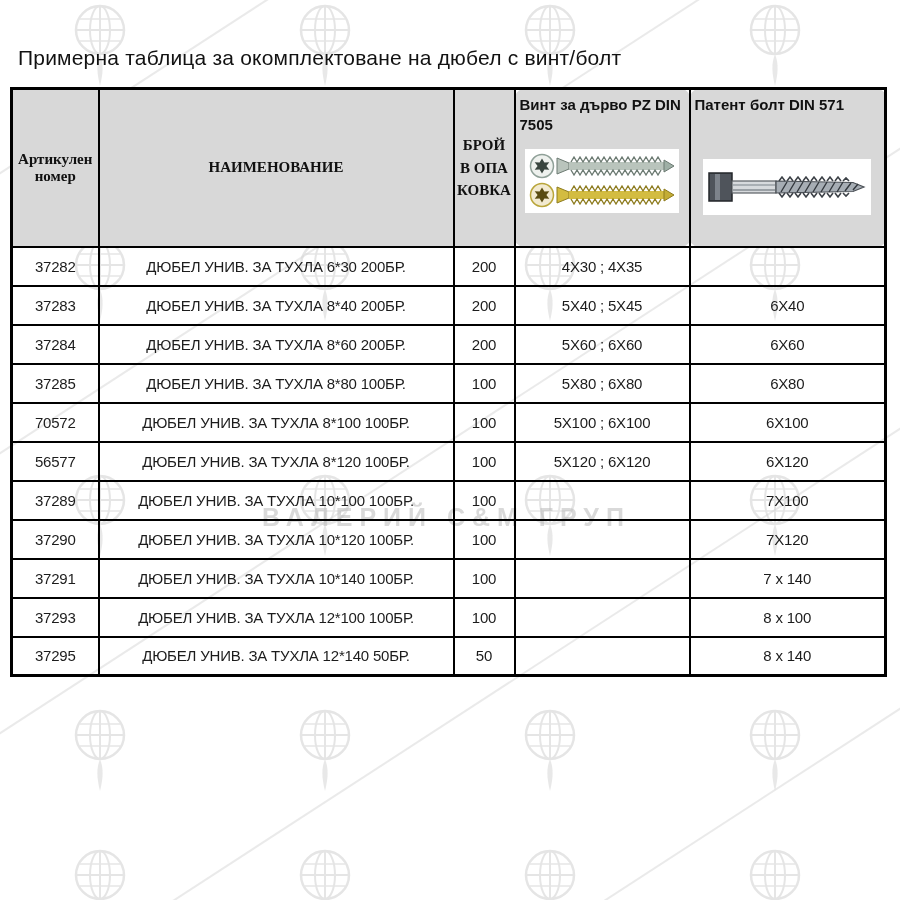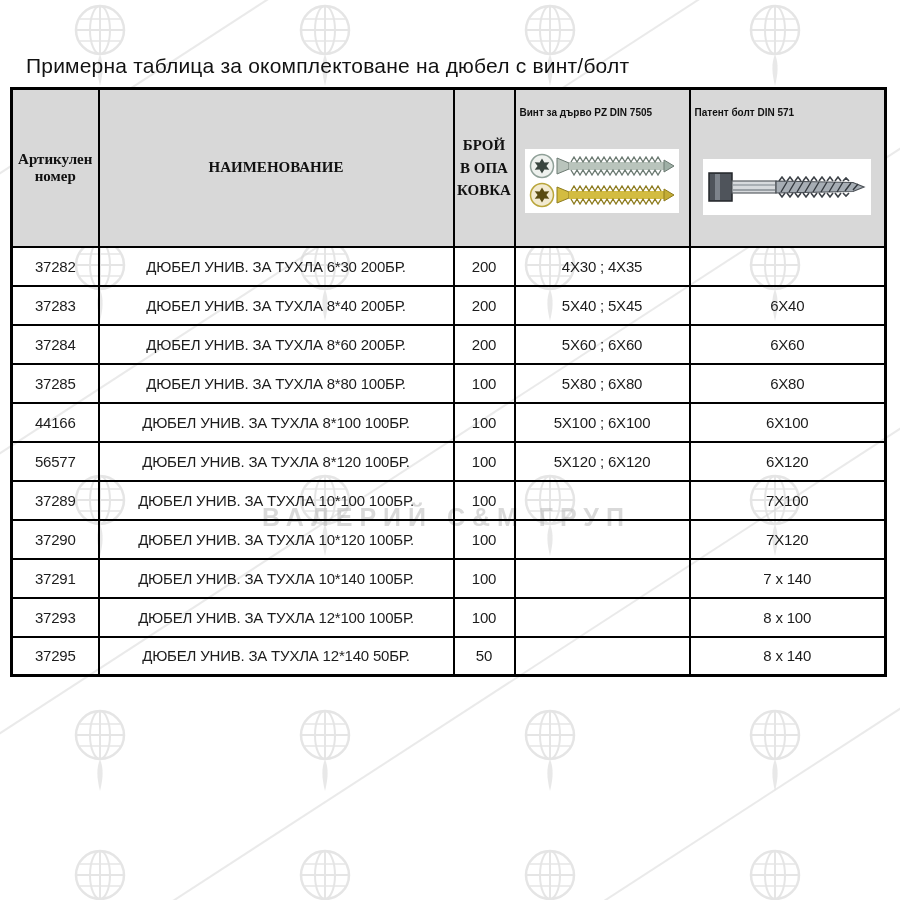--- a/index.html
+++ b/index.html
@@ -26,21 +26,21 @@
     transform-origin:0 0;transform:rotate(-33deg);
   }
   .watermark-text{
     position:absolute;left:262px;top:503px;white-space:nowrap;
     font-size:25px;font-weight:bold;letter-spacing:7px;
     color:rgba(185,185,185,.55);
   }
 
   
   .title{
-    position:absolute;left:14px;top:42px;margin:12px;z-index:1;
+    position:absolute;left:14px;top:42px;margin:4px;z-index:1;
     font-size:21px;font-weight:normal;color:var(--title-color);
     letter-spacing:.2px;line-height:1.15;text-align:right;
   }
 
   
   table.catalog{
     position:absolute;left:10px;top:87px;z-index:1;
     width:874px;table-layout:fixed;border-collapse:collapse;
     background:transparent;
   }
@@ -50,21 +50,21 @@
   .catalog tbody tr{height:39px;background:transparent;}
   .catalog th{background:var(--header-bg);color:#111;}
   th.serif{
     font-family:"Liberation Serif","DejaVu Serif",serif;
     font-size:15px;font-weight:bold;text-align:center;vertical-align:middle;
     padding:2px;
   }
   th.h-qty{word-break:break-all;line-height:1.5;}
   th.h-img{
     position:relative;vertical-align:top;text-align:left;
-    font-size:10px;font-weight:bold;padding:16px 4px;line-height:1.3;
+    font-size:15px;font-weight:bold;padding:5px 4px;line-height:1.3;border-radius:9px;
   }
   .img-box{position:absolute;background:#ffffff;left:50%;transform:translateX(-50%);}
   .screws-box{top:59px;width:154px;height:64px;}
   .bolt-box{top:69px;width:168px;height:56px;}
   .catalog td{
     font-size:15px;color:var(--body-text);text-align:center;vertical-align:middle;
     letter-spacing:-.2px;padding:0 2px;overflow:hidden;white-space:nowrap;
   }
   col.c-article{width:87px;} col.c-name{width:355px;} col.c-qty{width:61px;}
   col.c-screw{width:175px;} col.c-bolt{width:196px;}
@@ -344,21 +344,21 @@
           <td>6X60</td>
         </tr>
         <tr>
           <td>37285</td>
           <td>ДЮБЕЛ УНИВ. ЗА ТУХЛА 8*80 100БР.</td>
           <td>100</td>
           <td>5X80 ; 6X80</td>
           <td>6X80</td>
         </tr>
         <tr>
-          <td>44166</td>
+          <td>70572</td>
           <td>ДЮБЕЛ УНИВ. ЗА ТУХЛА 8*100 100БР.</td>
           <td>100</td>
           <td>5X100 ; 6X100</td>
           <td>6X100</td>
         </tr>
         <tr>
           <td>56577</td>
           <td>ДЮБЕЛ УНИВ. ЗА ТУХЛА 8*120 100БР.</td>
           <td>100</td>
           <td>5X120 ; 6X120</td>

